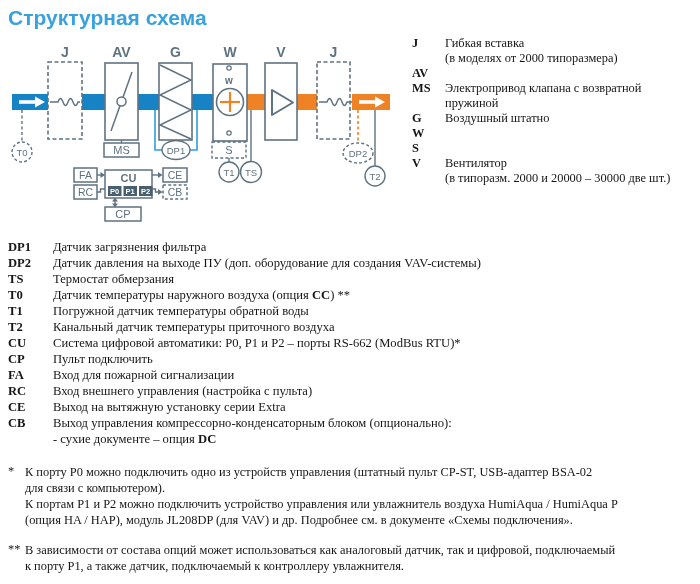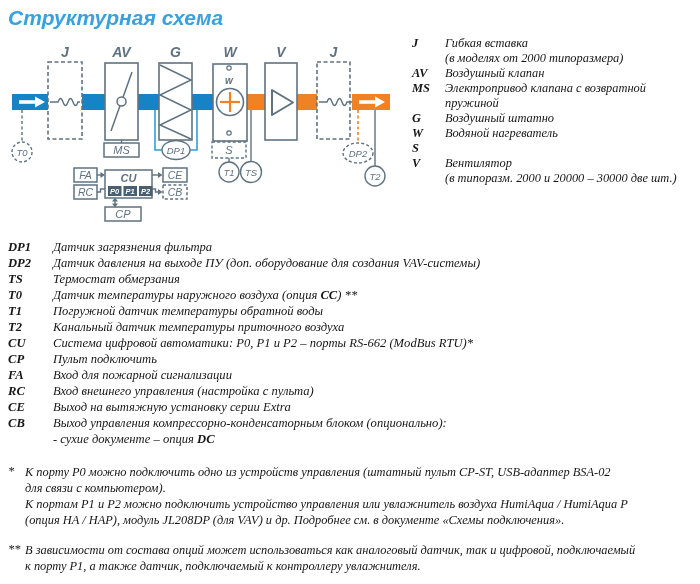--- a/index.html
+++ b/index.html
@@ -1,17 +1,17 @@
 <!DOCTYPE html>
 <html lang="ru"><head>
 <meta charset="utf-8">
 <style>
   html,body{margin:0;padding:0;background:#fff;}
   #page{position:relative;width:700px;height:584px;background:#fff;overflow:hidden;
-        font-family:"Liberation Serif",serif;color:#161616;font-style:italic;}
+        font-family:"Liberation Serif",serif;color:#161616;}
   #title{position:absolute;left:8px;top:6px;margin:0;
          font-family:"Liberation Sans",sans-serif;font-weight:bold;
          font-size:21px;color:#39A1DC;}
   #diag{position:absolute;left:0;top:34px;}
   .legend{position:absolute;left:412px;top:36px;width:288px;
           font-size:12.4px;line-height:15px;}
   .lrow{display:grid;grid-template-columns:33px 1fr;}
   .lcode{font-weight:bold;}
   .ldesc{white-space:pre-line;}
   .codes{position:absolute;left:8px;top:239px;width:690px;
@@ -159,34 +159,32 @@
   </svg>
 
   <div class="legend">
       <div class="lrow">
         <span class="lcode">J</span>
         <span class="ldesc">Гибкая вставка
 (в моделях от 2000 типоразмера)</span>
       </div>
       <div class="lrow">
         <span class="lcode">AV</span>
-        <span class="ldesc">Воздушный клапан</span>
       </div>
       <div class="lrow">
         <span class="lcode">MS</span>
         <span class="ldesc">Электропривод клапана с возвратной
 пружиной</span>
       </div>
       <div class="lrow">
         <span class="lcode">G</span>
         <span class="ldesc">Воздушный штатно</span>
       </div>
       <div class="lrow">
         <span class="lcode">W</span>
-        <span class="ldesc">Водяной нагреватель</span>
       </div>
       <div class="lrow">
         <span class="lcode">S</span>
       </div>
       <div class="lrow">
         <span class="lcode">V</span>
         <span class="ldesc">Вентилятор
 (в типоразм. 2000 и 20000 – 30000 две шт.)</span>
       </div>
     </div>

